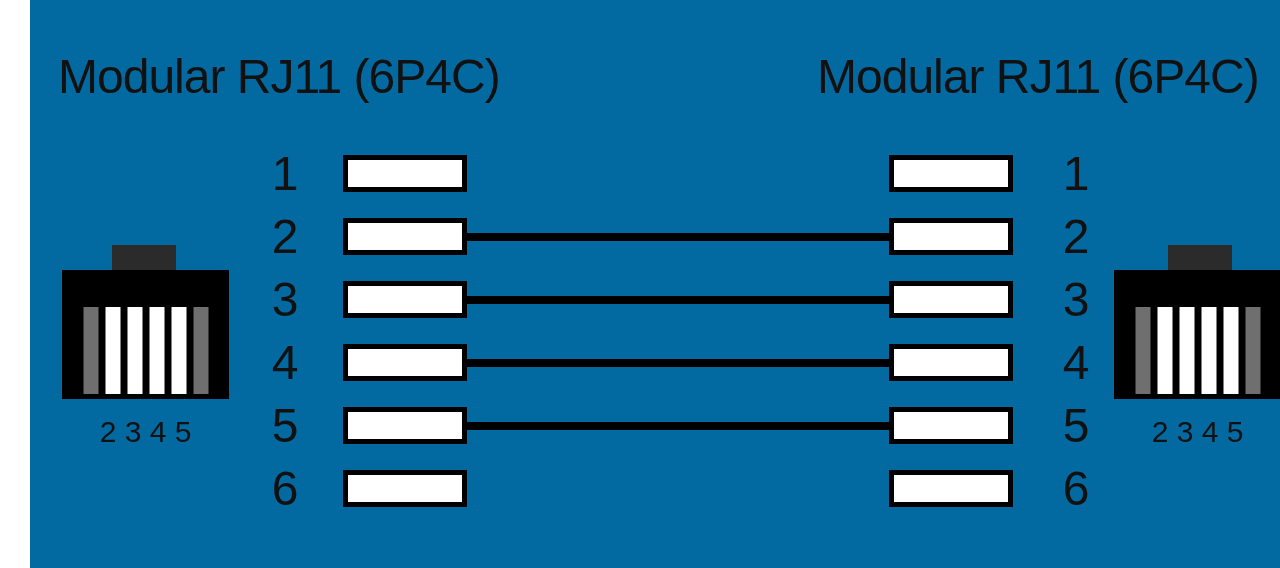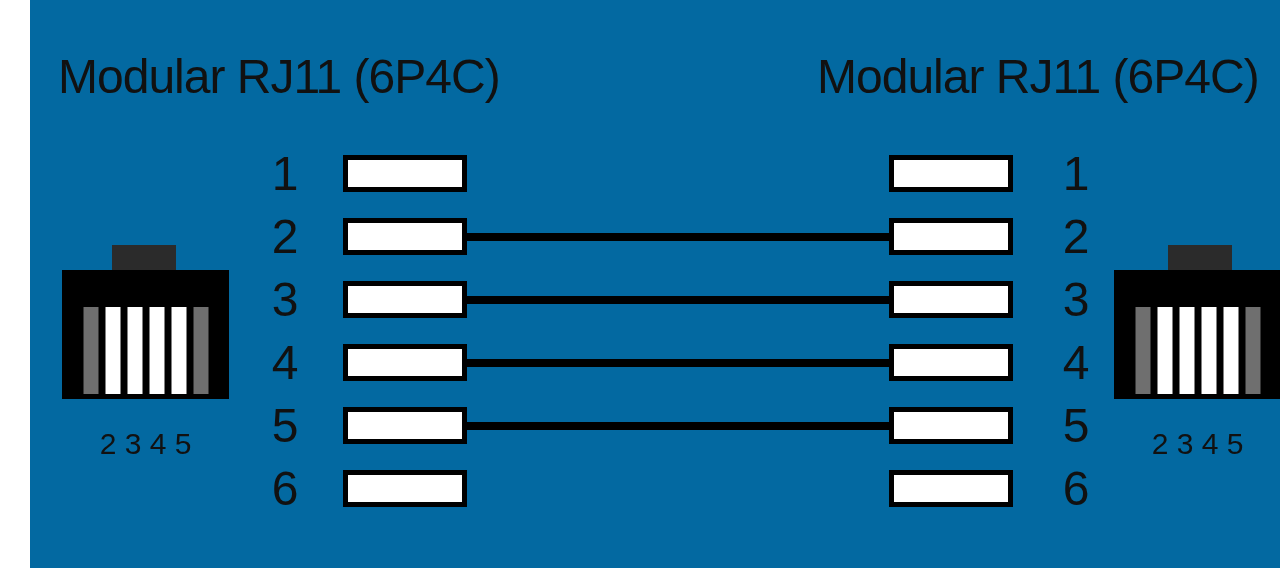--- a/index.html
+++ b/index.html
@@ -95,21 +95,21 @@
     transform: translateX(-50%);
     top: 37px;
     display: flex;
     gap: 7px;
     height: 87px;
   }
   .contact { width: 15px; height: 87px; background: #ffffff; }
 
   .jack-label {
     position: absolute;
-    top: 428px;
+    top: 416px;
     width: 167px;
     text-align: center;
     font-size: 30px;
     line-height: 32px;
     color: #111111;
     white-space: pre;
   }
   .jack-label.left  { left: 32px; }
   .jack-label.right { left: 1084px; }
 </style>

